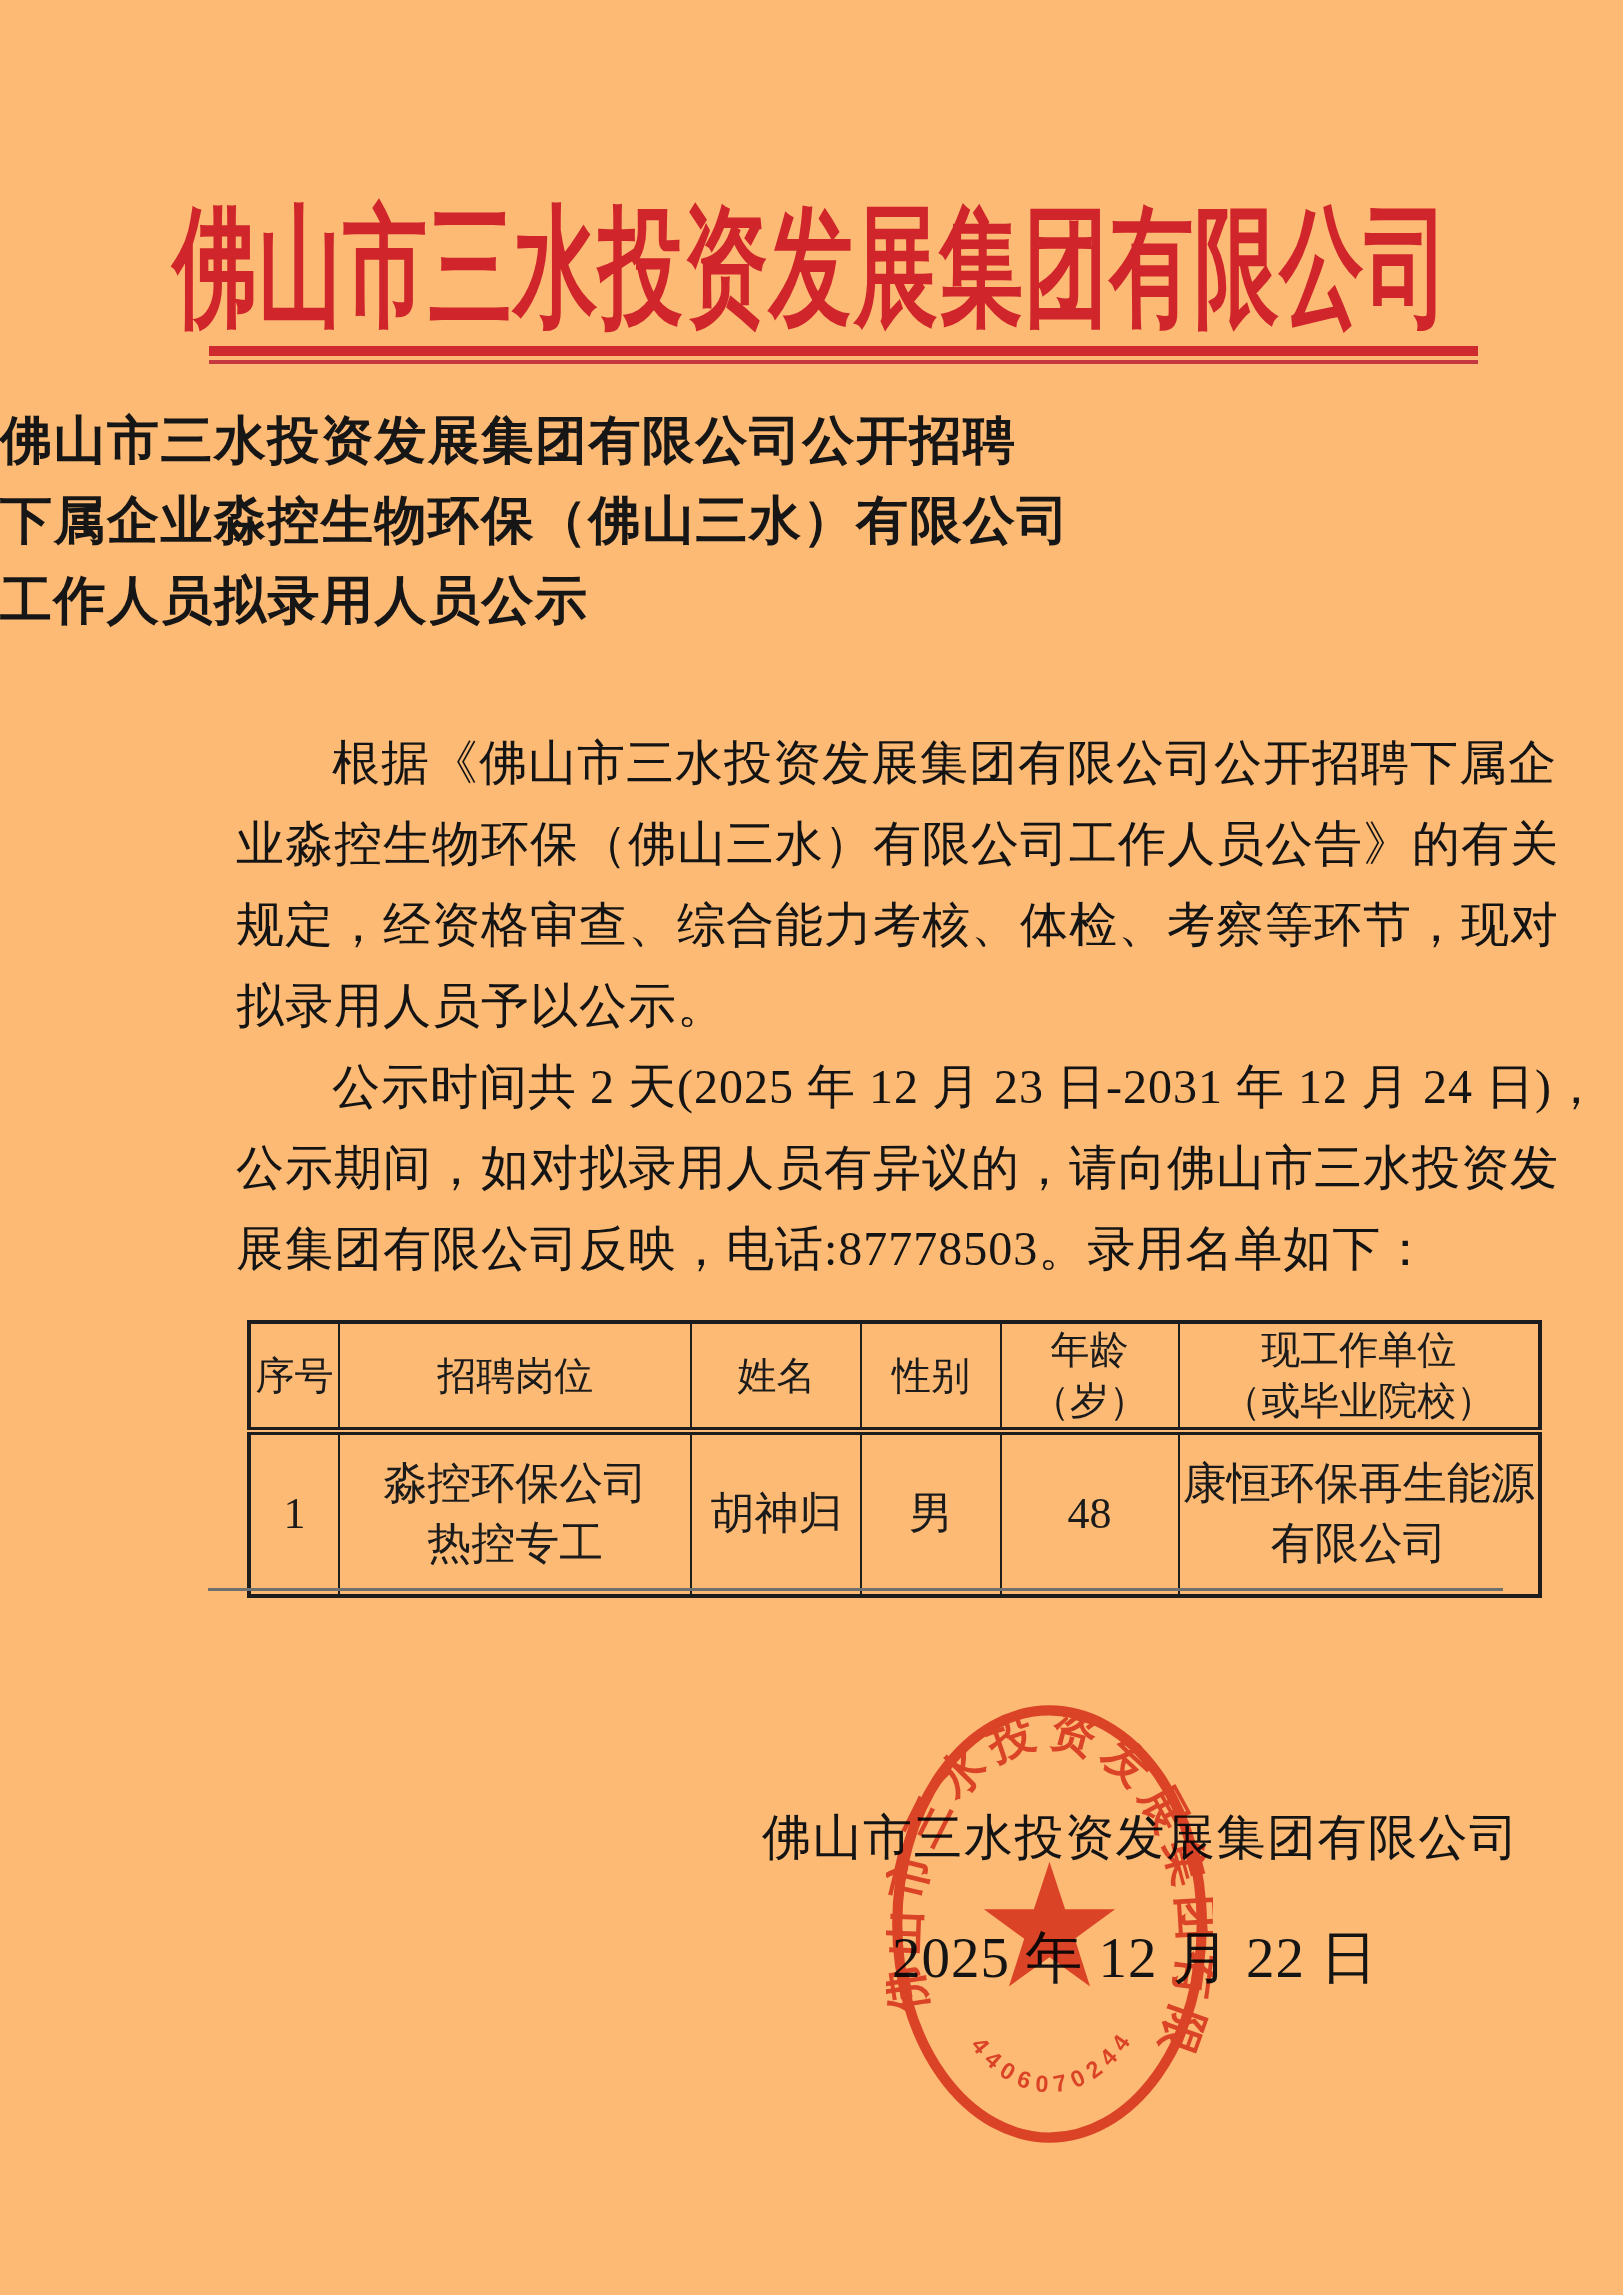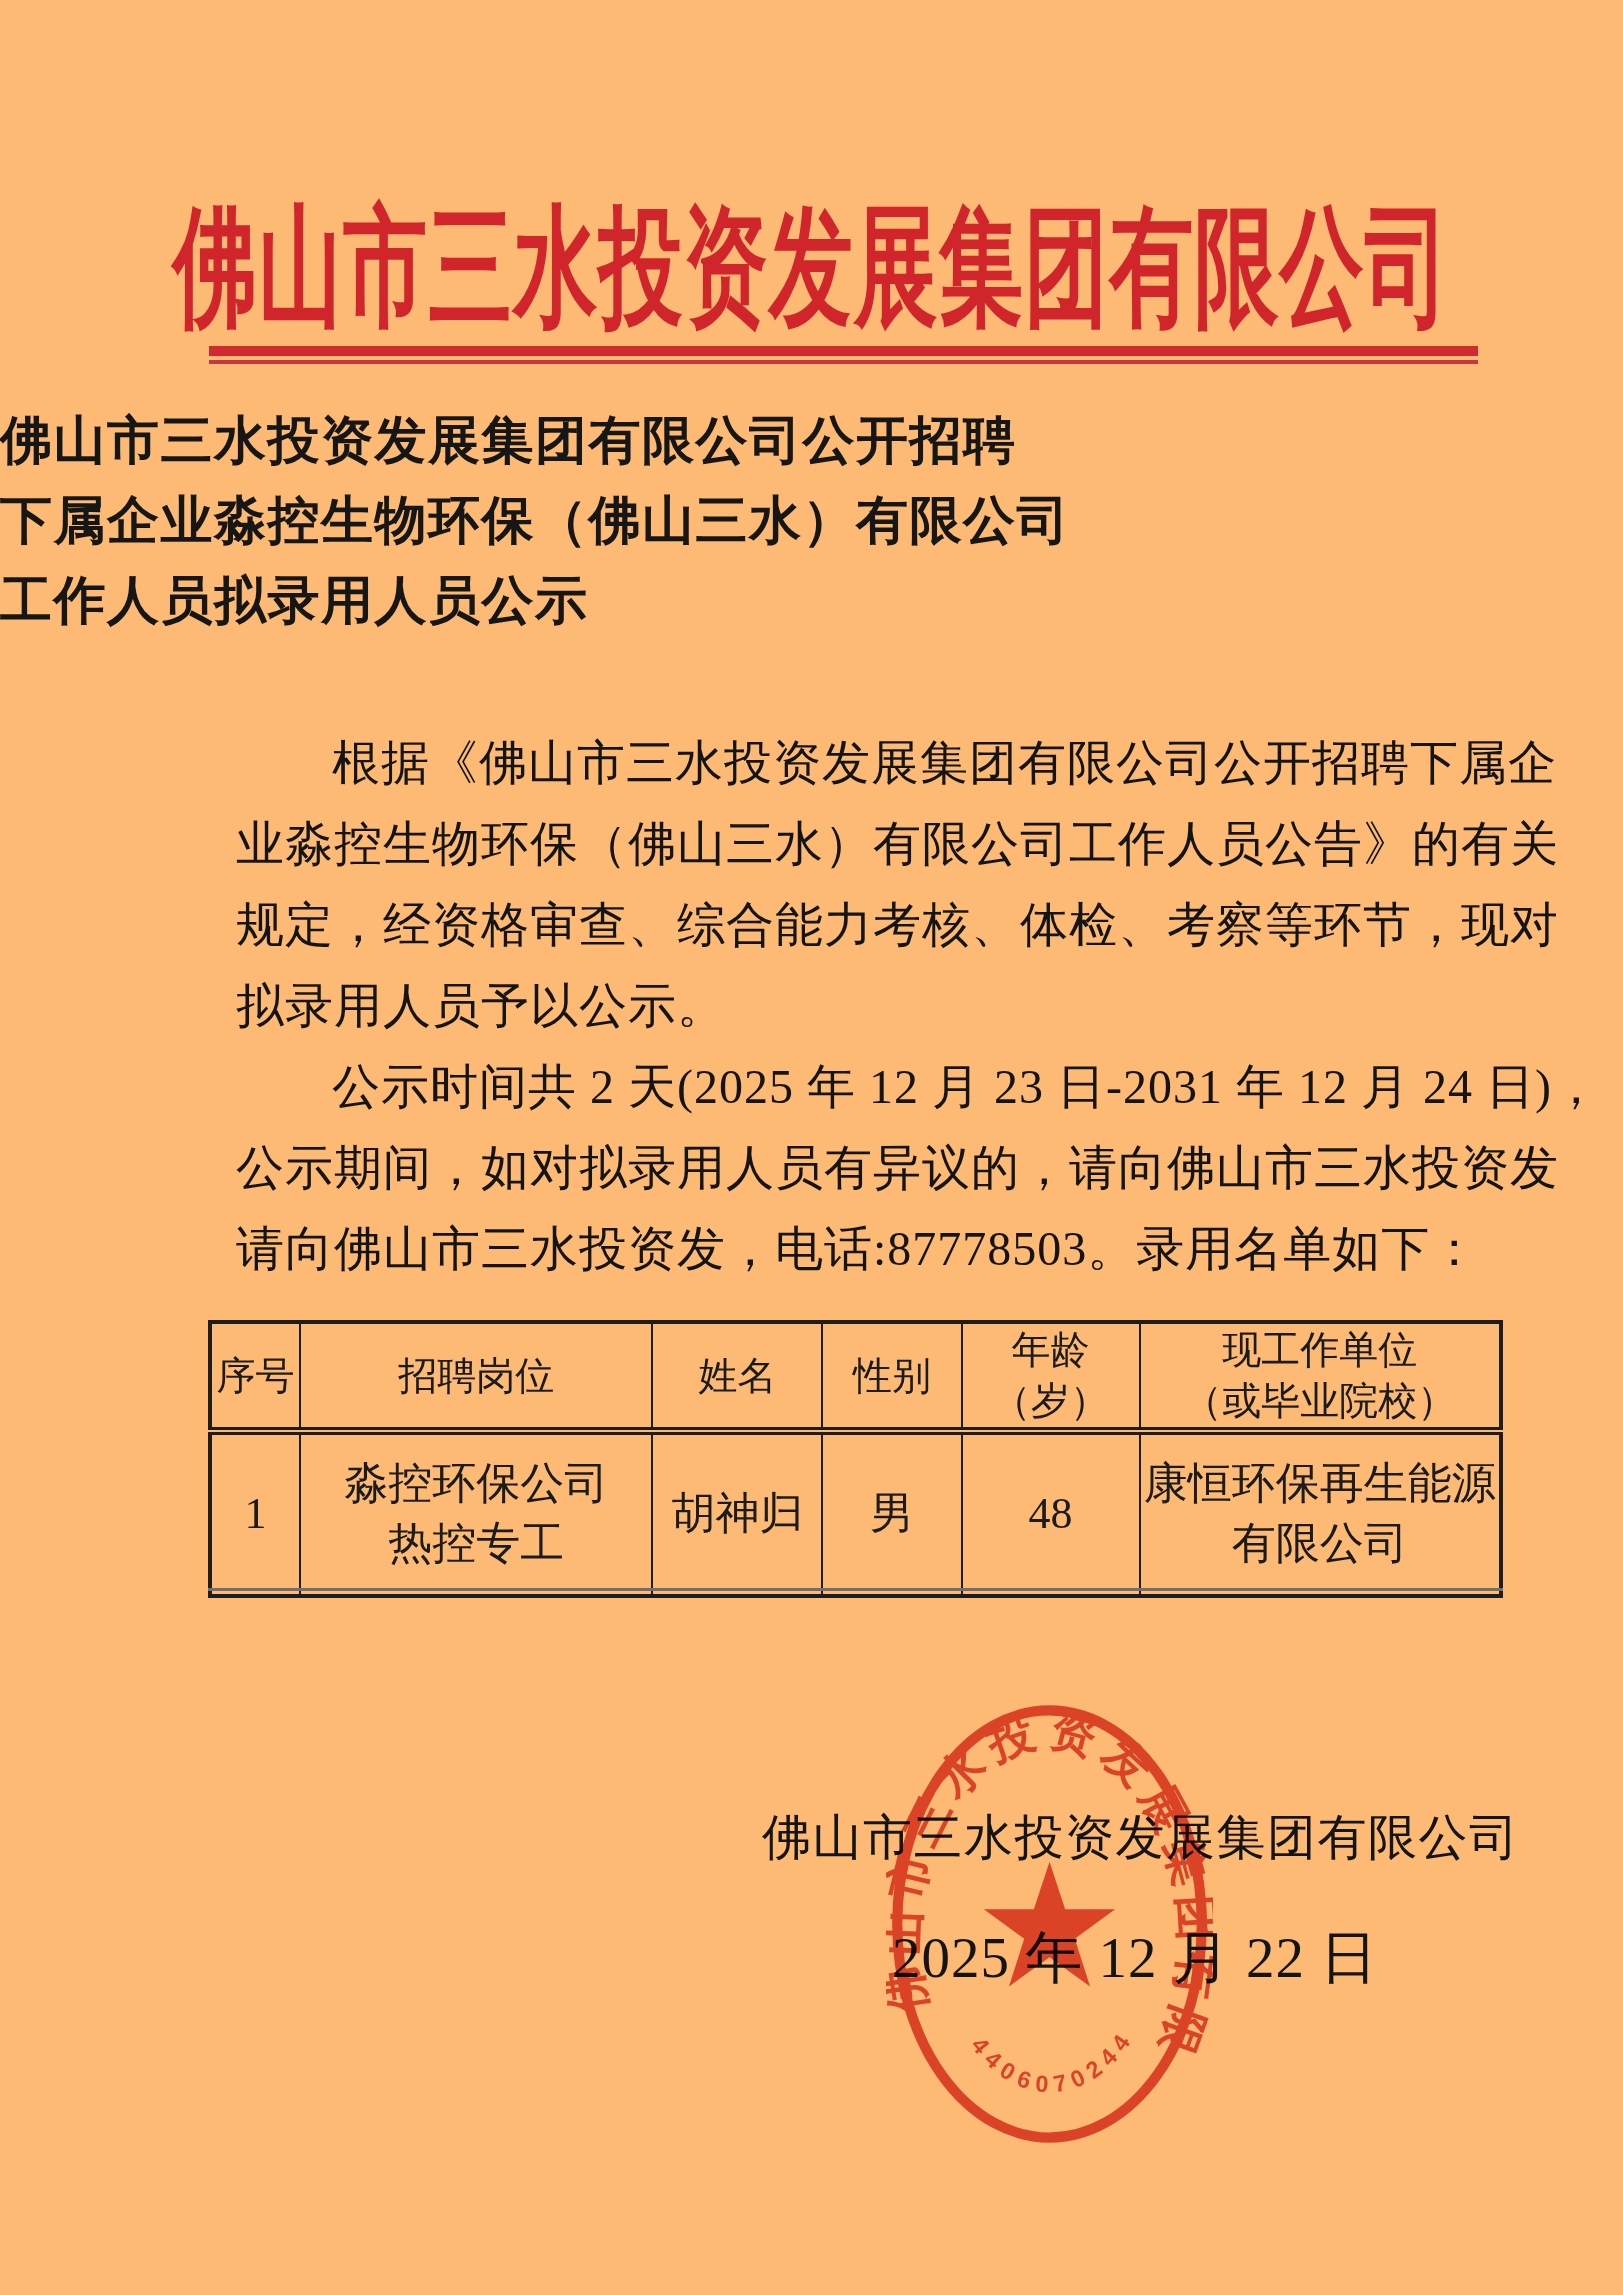--- a/index.html
+++ b/index.html
@@ -86,21 +86,21 @@
     table-layout: fixed;
     background: transparent;
   }
   .hire-table th, .hire-table td {
     border: 2.6px solid #1d1d1d;
     text-align: center;
     vertical-align: middle;
     white-space: pre-line;
     padding: 0;
   }
-  .hire-table { border: 4.1px solid #1d1d1d; }
+  .hire-table { border: 4.1px solid #1d1d1d; margin-left: 39px; }
   .hire-table thead th {
     height: 88px;
     font-weight: 400;
     font-size: 39px;
     line-height: 1.32;
     border-bottom: 8.2px double #1d1d1d;
   }
   .hire-table tbody td {
     height: 159px;
     font-size: 44px;
@@ -170,21 +170,21 @@
     <div class="title-line">工作人员拟录用人员公示</div>
   </div>
 
   <div class="body-text">
     <div class="body-line indent">根据《佛山市三水投资发展集团有限公司公开招聘下属企</div>
     <div class="body-line">业淼控生物环保（佛山三水）有限公司工作人员公告》的有关</div>
     <div class="body-line">规定，经资格审查、综合能力考核、体检、考察等环节，现对</div>
     <div class="body-line">拟录用人员予以公示。</div>
     <div class="body-line indent">公示时间共 2 天(2025 年 12 月 23 日-2031 年 12 月 24 日)，</div>
     <div class="body-line">公示期间，如对拟录用人员有异议的，请向佛山市三水投资发</div>
-    <div class="body-line">请向佛山市三水投资发，电话:87778503。录用名单如下：</div>
+    <div class="body-line">展集团有限公司反映，电话:87778503。录用名单如下：</div>
   </div>
 
   <table class="hire-table">
     <colgroup>
       <col style="width:90px">
       <col style="width:352px">
       <col style="width:170px">
       <col style="width:139px">
       <col style="width:178px">
       <col style="width:361px">

